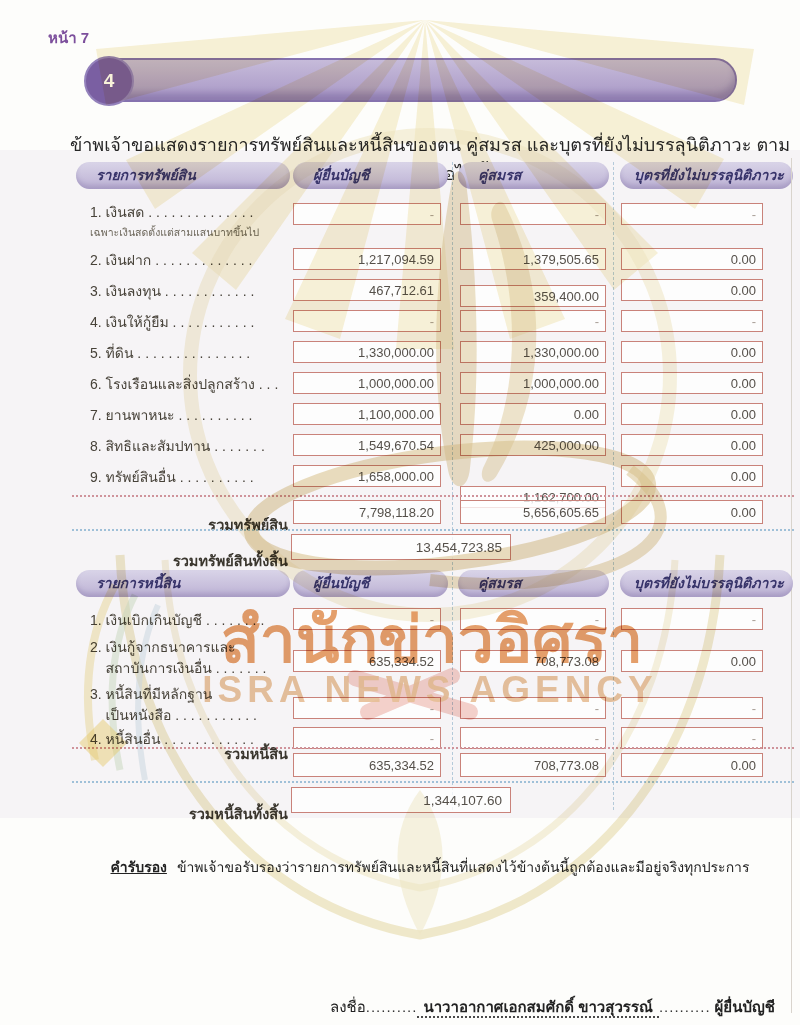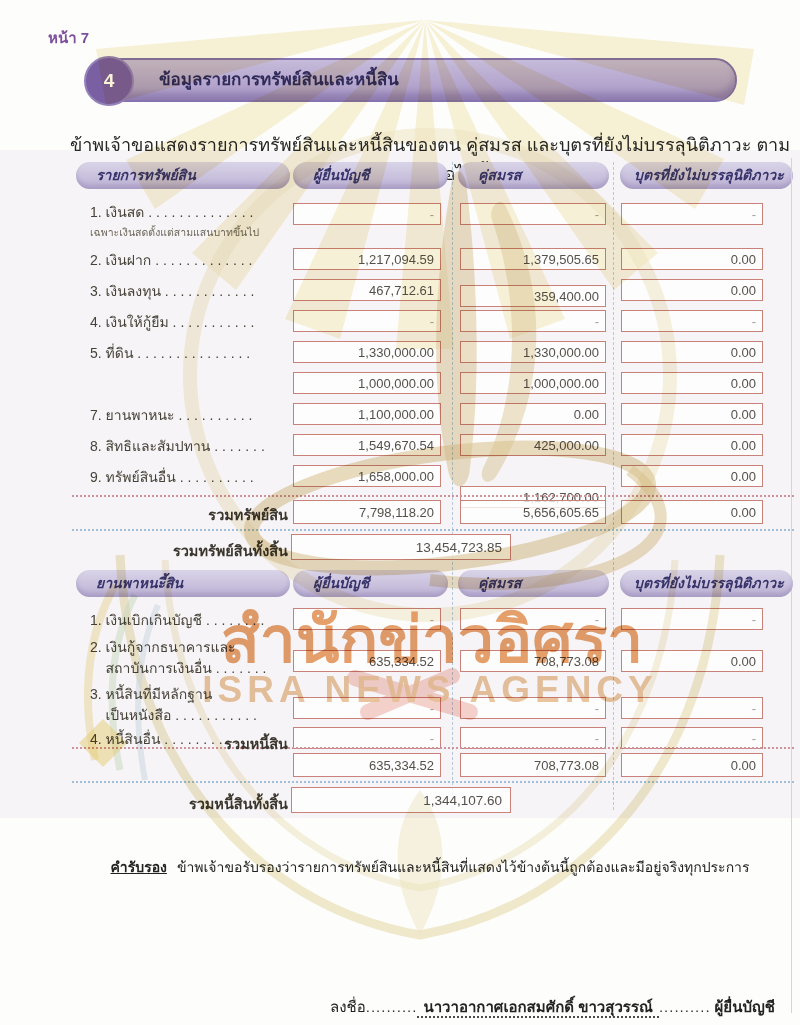--- a/index.html
+++ b/index.html
@@ -27,21 +27,21 @@
   
   .row-label{position:absolute;left:90px;width:205px;font-size:14px;color:#474239;white-space:pre-line;line-height:21px;}
   .row-note{position:absolute;left:90px;font-size:10.5px;color:#6d675b;}
   .vbox{position:absolute;height:22px;border:1px solid #c9827a;background:rgba(255,255,255,0.78);
     box-sizing:border-box;display:flex;align-items:center;justify-content:flex-end;padding-right:6px;
     font-size:13px;color:#55504a;}
   .c1{left:293px;width:148px;}
   .c2{left:460px;width:146px;}
   .c3{left:621px;width:142px;}
   .vbox .dash{color:#a89f97;}
-  .total-label{position:absolute;left:80px;width:208px;text-align:right;font-size:14.5px;font-weight:bold;color:#3a362e;}
+  .total-label{position:absolute;left:80px;width:208px;text-align:right;font-size:14.5px;font-weight:bold;color:#3a362e;margin-top:10px;}
   .tbox{height:24px;border-width:1.5px;}
   .gbox{position:absolute;left:291px;width:220px;height:26px;border:1.5px solid #c9827a;background:rgba(255,255,255,0.78);
     box-sizing:border-box;display:flex;align-items:center;justify-content:flex-end;padding-right:8px;font-size:13.5px;color:#55504a;}
   
   .hsep{position:absolute;left:72px;width:722px;height:0;}
   .hsep.pink{border-top:2px dotted #cf939b;}
   .hsep.blue{border-top:2px dotted #9fc0d8;}
   .vsep{position:absolute;top:162px;height:648px;width:0;border-left:1px dashed #a9c3d6;opacity:0.85;}
   .edge{position:absolute;left:791px;top:158px;height:855px;width:0;border-left:1px solid #d9d4cd;}
   
@@ -57,21 +57,20 @@
 </head>
 <body>
 
 <div class="page">
   <div class="tint"></div>
 
   <div class="page-label">หน้า 7</div>
 
   <div class="banner">
     <div class="banner-circle">4</div>
-    <div class="banner-title">ข้อมูลรายการทรัพย์สินและหนี้สิน</div>
   </div>
 
   <div class="intro">ข้าพเจ้าขอแสดงรายการทรัพย์สินและหนี้สินของตน คู่สมรส และบุตรที่ยังไม่บรรลุนิติภาวะ ตามรายการต่อไปนี้</div>
 
   <div class="pill p-item" style="top:162px">รายการทรัพย์สิน</div>
   <div class="pill p-c1" style="top:162px">ผู้ยื่นบัญชี</div>
   <div class="pill p-c2" style="top:162px">คู่สมรส</div>
   <div class="pill p-c3" style="top:162px">บุตรที่ยังไม่บรรลุนิติภาวะ</div>
 
   <div class="vsep" style="left:452px"></div>
@@ -127,20 +126,21 @@
   <div class="vbox c1" style="top:341px">
       <span>1,330,000.00</span>
     </div>
   <div class="vbox c2" style="top:341px">
       <span>1,330,000.00</span>
     </div>
   <div class="vbox c3" style="top:341px">
       <span>0.00</span>
     </div>
 
+  <div class="row-label" style="top:374px">6. โรงเรือนและสิ่งปลูกสร้าง . . .</div>
   <div class="vbox c1" style="top:372px">
       <span>1,000,000.00</span>
     </div>
   <div class="vbox c2" style="top:372px">
       <span>1,000,000.00</span>
     </div>
   <div class="vbox c3" style="top:372px">
       <span>0.00</span>
     </div>
 
@@ -187,21 +187,21 @@
     </div>
   <div class="vbox c3 tbox" style="top:500px">
       <span>0.00</span>
     </div>
   <div class="hsep blue" style="top:529px"></div>
   <div class="total-label" style="top:539px">รวมทรัพย์สินทั้งสิ้น</div>
   <div class="gbox" style="top:534px">
       <span>13,454,723.85</span>
     </div>
 
-  <div class="pill p-item" style="top:570px">ยานพาหนะี้สิน</div>
+  <div class="pill p-item" style="top:570px">รายการหนี้สิน</div>
   <div class="pill p-c1" style="top:570px">ผู้ยื่นบัญชี</div>
   <div class="pill p-c2" style="top:570px">คู่สมรส</div>
   <div class="pill p-c3" style="top:570px">บุตรที่ยังไม่บรรลุนิติภาวะ</div>
 
   <div class="row-label" style="top:610px">1. เงินเบิกเกินบัญชี . . . . . . . .</div>
   <div class="vbox c1" style="top:608px">
       <span class="dash">-</span>
     </div>
   <div class="vbox c2" style="top:608px">
       <span class="dash">-</span>

